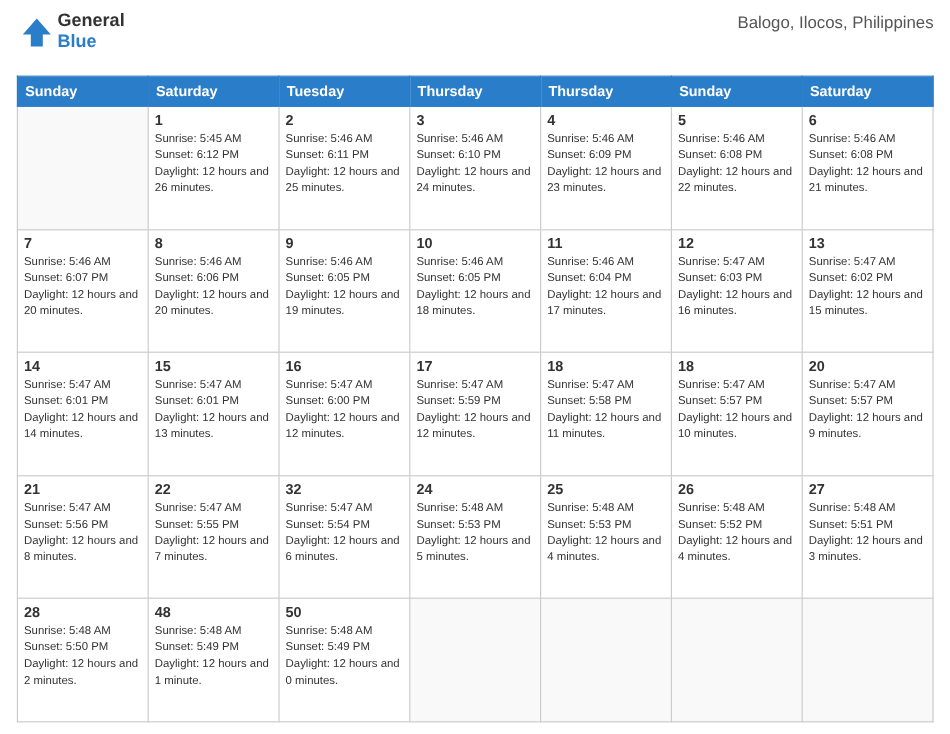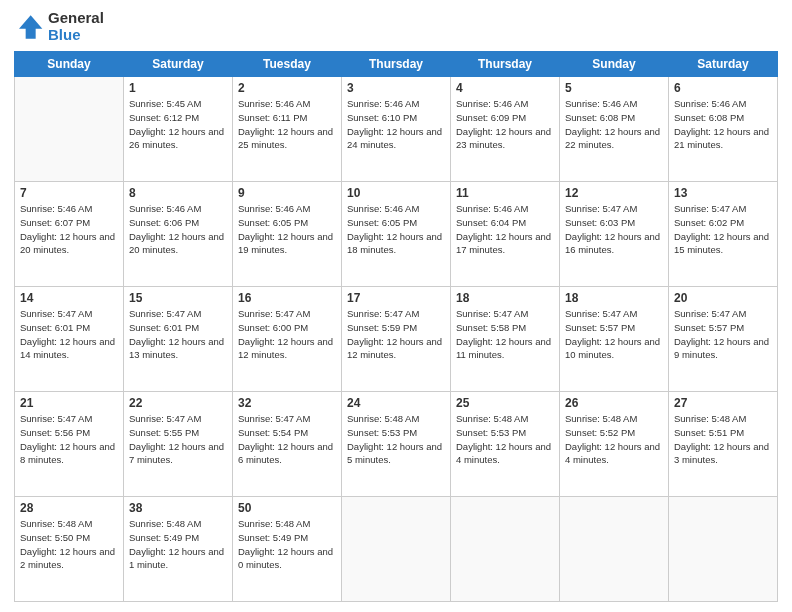--- a/index.html
+++ b/index.html
@@ -15,21 +15,21 @@
       width: 792px;
       height: 612px;
       padding: 10px 14px;
       display: flex;
       flex-direction: column;
     }
     .header {
       display: flex;
       justify-content: space-between;
       align-items: flex-start;
-      margin-bottom: 8px;
+      margin-bottom: 20px;
     }
     .logo {
       display: flex;
       align-items: center;
       gap: 4px;
     }
     .logo-text {
       display: flex;
       flex-direction: column;
       line-height: 1.1;
@@ -63,21 +63,21 @@
     .calendar {
       flex: 1;
       border: 1px solid #ccc;
       border-collapse: collapse;
       width: 100%;
       table-layout: fixed;
     }
     .calendar th {
       background: #2a7dc9;
       color: #fff;
-      text-align: center;
+      text-align: left;
       padding: 5px 6px;
       font-size: 12px;
       font-weight: bold;
       border: 1px solid #2a7dc9;
     }
     .calendar td {
       border: 1px solid #ccc;
       vertical-align: top;
       padding: 4px 5px;
       height: 86px;
@@ -104,20 +104,21 @@
     <div class="logo">
       <svg class="logo-icon" viewBox="0 0 36 36">
         <polygon points="20,4 34,20 26,20 26,32 14,32 14,20 6,20" fill="#2a7dc9"></polygon>
       </svg>
       <div class="logo-text">
         <span class="logo-general">General</span>
         <span class="logo-blue">Blue</span>
       </div>
     </div>
     <div class="title-section">
+      <div class="subtitle">Balogo, Ilocos, Philippines</div>
     </div>
   </div>
 
   <table class="calendar">
     <thead>
       <tr>
         <th>Sunday</th>
         <th>Saturday</th>
         <th>Tuesday</th>
         <th>Thursday</th>
@@ -243,21 +244,21 @@
             <span class="day-num">27</span>
             <div class="day-detail">Sunrise: 5:48 AM<br>Sunset: 5:51 PM<br>Daylight: 12 hours and<br>3 minutes.</div>
           </td>
         </tr>
         <tr>
           <td>
             <span class="day-num">28</span>
             <div class="day-detail">Sunrise: 5:48 AM<br>Sunset: 5:50 PM<br>Daylight: 12 hours and<br>2 minutes.</div>
           </td>
           <td>
-            <span class="day-num">38</span>
+            <span class="day-num">48</span>
             <div class="day-detail">Sunrise: 5:48 AM<br>Sunset: 5:49 PM<br>Daylight: 12 hours and<br>1 minute.</div>
           </td>
           <td>
             <span class="day-num">50</span>
             <div class="day-detail">Sunrise: 5:48 AM<br>Sunset: 5:49 PM<br>Daylight: 12 hours and<br>0 minutes.</div>
           </td>
           <td class="empty"></td>
           <td class="empty"></td>
           <td class="empty"></td>
           <td class="empty"></td>

